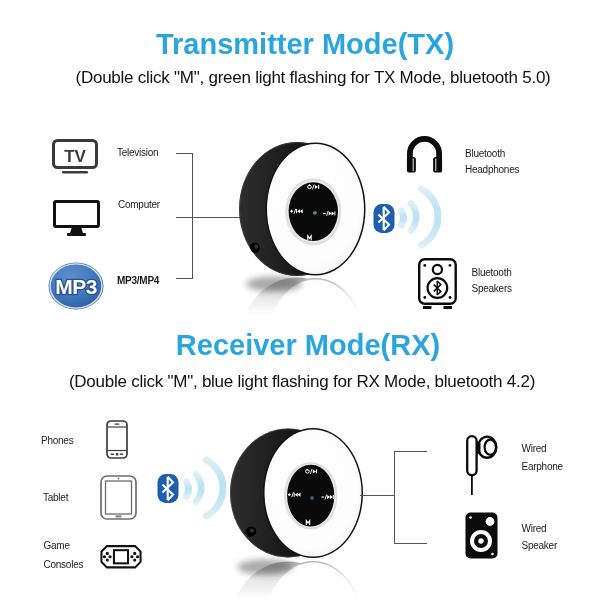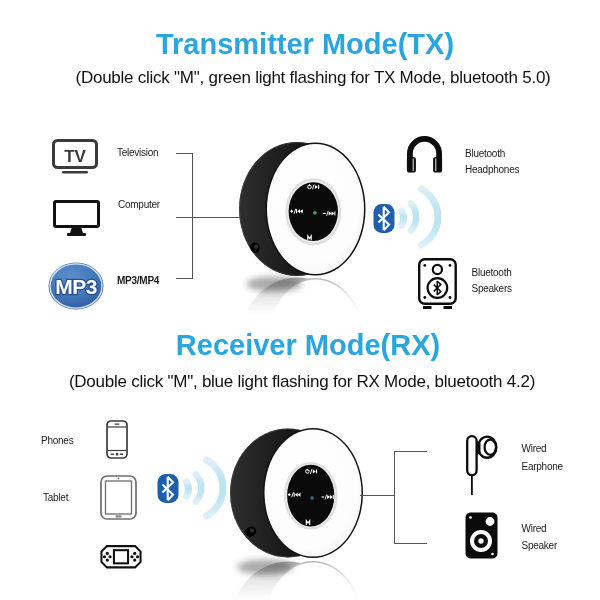--- a/index.html
+++ b/index.html
@@ -170,20 +170,21 @@
     <rect x="6" y="49" width="8.5" height="3" fill="#0b0b0b"></rect>
     <rect x="26.5" y="49" width="8.5" height="3" fill="#0b0b0b"></rect>
   </svg>
   <div class="lbl" style="left:471.5px;top:265px;">Bluetooth<br>Speakers</div>
 
   <div class="title" style="top:329px;left:8px;">Receiver Mode(RX)</div>
   <div class="sub" style="top:372px;left:2px;">(Double click "M", blue light flashing for RX Mode, bluetooth 4.2)</div>
 
   <div class="lbl" style="left:41px;top:432.5px;">Phones</div>
   <div class="lbl" style="left:43px;top:490px;">Tablet</div>
+  <div class="lbl" style="left:43.5px;top:535.5px;line-height:19px;">Game<br>Consoles</div>
 
   <svg class="abs" style="left:106px;top:420px;" width="22" height="39" viewBox="0 0 22 39">
     <rect x="1" y="1" width="20" height="37" rx="4" fill="none" stroke="#3d3d3d" stroke-width="1.7"></rect>
     <line x1="1.5" y1="7" x2="20.5" y2="7" stroke="#3d3d3d" stroke-width="1.2"></line>
     <line x1="1.5" y1="30.5" x2="20.5" y2="30.5" stroke="#3d3d3d" stroke-width="1.2"></line>
     <rect x="8.5" y="3.4" width="5" height="1.4" rx="0.7" fill="#3d3d3d"></rect>
     <rect x="4.5" y="33.5" width="3.6" height="1.6" rx="0.8" fill="#3d3d3d"></rect>
     <rect x="13.7" y="33.5" width="3.6" height="1.6" rx="0.8" fill="#3d3d3d"></rect>
     <rect x="9.9" y="32.9" width="2.4" height="2.6" rx="0.6" fill="#3d3d3d"></rect>
   </svg>

